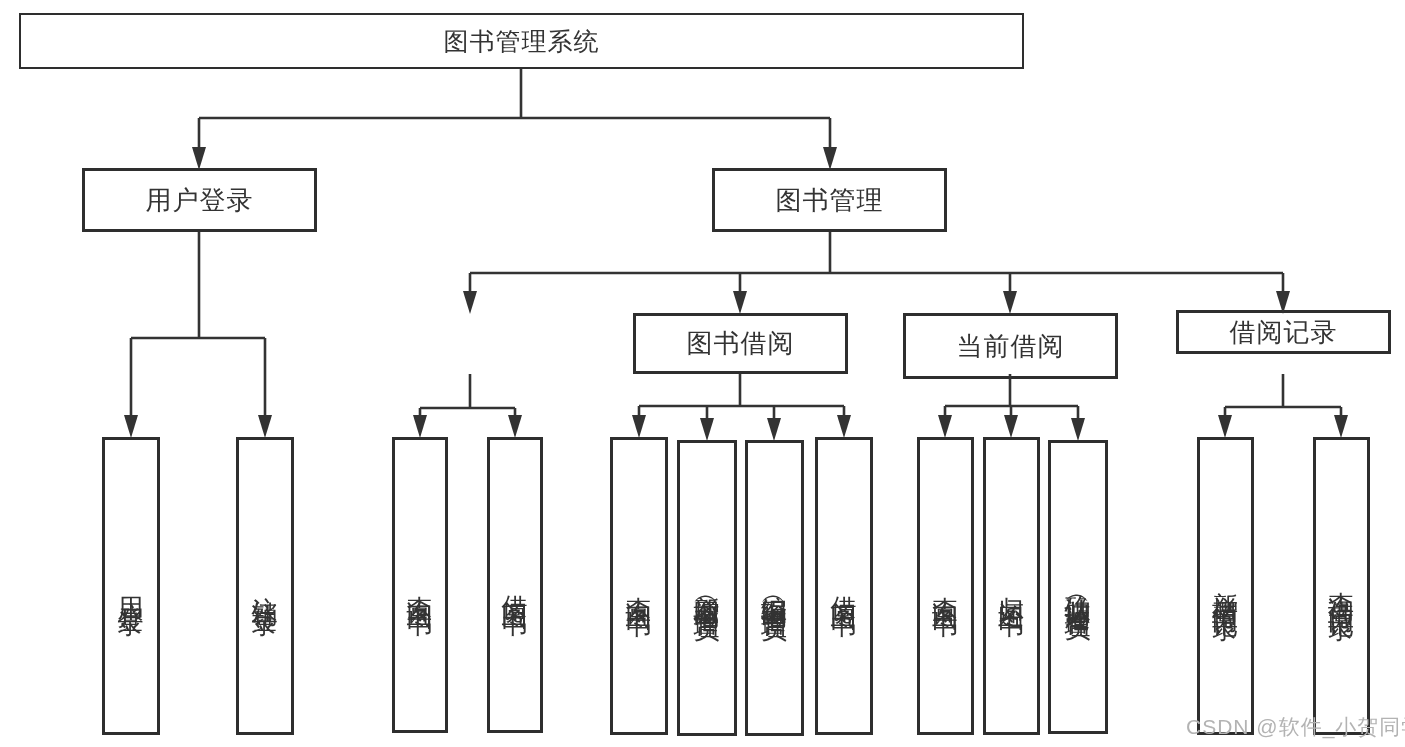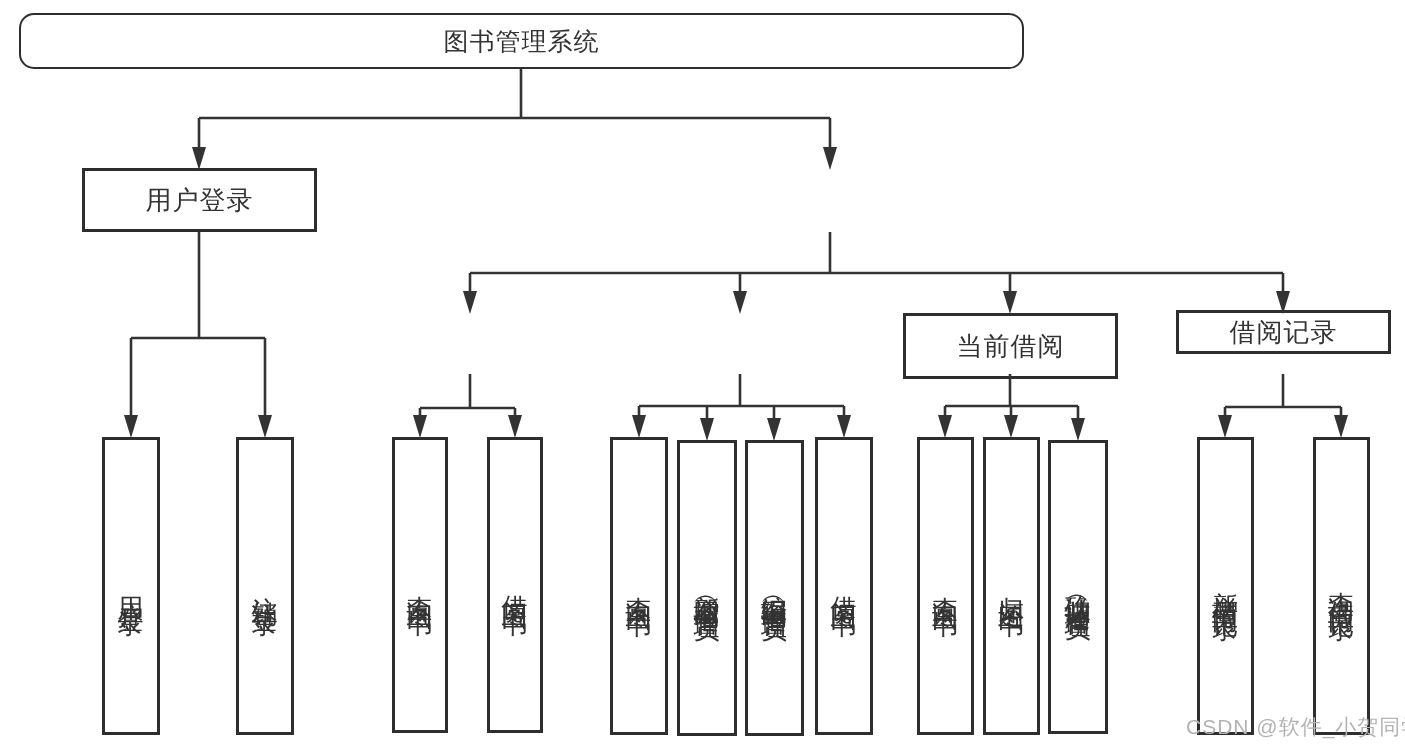--- a/index.html
+++ b/index.html
@@ -7,21 +7,21 @@
     position:relative; width:1405px; height:747px; background:#ffffff;
     font-family:"Liberation Sans","DejaVu Sans",sans-serif; color:#333333;
     overflow:hidden;
   }
   .connectors { position:absolute; left:0; top:0; width:1405px; height:747px; z-index:3; pointer-events:none; }
   .box {
     position:absolute; background:#ffffff; border:3px solid #2e2e2e;
     box-sizing:border-box; display:flex; align-items:center; justify-content:center;
     z-index:2;
   }
-  .box.root { border-width:2.5px;border-radius:15px; }
+  .box.root { border-width:2.5px; }
   .hlabel { font-size:26px; letter-spacing:1px; white-space:nowrap; }
   .root .hlabel { font-size:25px; }
   .vbox .vlabel {
     writing-mode:vertical-rl; text-orientation:mixed;
     font-size:26px; letter-spacing:5px; line-height:1;
   }
   .vbox.tight .vlabel { letter-spacing:3px; }
   .watermark {
     position:absolute; left:1186px; top:713px; z-index:5;
     font-size:21px; color:#b3b3b3; letter-spacing:1px; white-space:nowrap;
@@ -64,21 +64,27 @@
     </g>
   </svg>
 
   <div class="box root" style="left:19px; top:13px; width:1005px; height:56px;">
     <span class="hlabel">图书管理系统</span>
   </div>
 
   <div class="box" style="left:82px; top:168px; width:235px; height:64px;">
     <span class="hlabel">用户登录</span>
   </div>
+  <div class="box" style="left:712px; top:168px; width:235px; height:64px;">
+    <span class="hlabel">图书管理</span>
+  </div>
 
+  <div class="box" style="left:633px; top:313px; width:215px; height:61px;">
+    <span class="hlabel">图书借阅</span>
+  </div>
   <div class="box" style="left:903px; top:313px; width:215px; height:66px;">
     <span class="hlabel">当前借阅</span>
   </div>
   <div class="box" style="left:1176px; top:310px; width:215px; height:44px;">
     <span class="hlabel">借阅记录</span>
   </div>
 
   <div class="box vbox" style="left:102px; top:437px; width:58px; height:298px;">
     <span class="vlabel">用户登录</span>
   </div>

